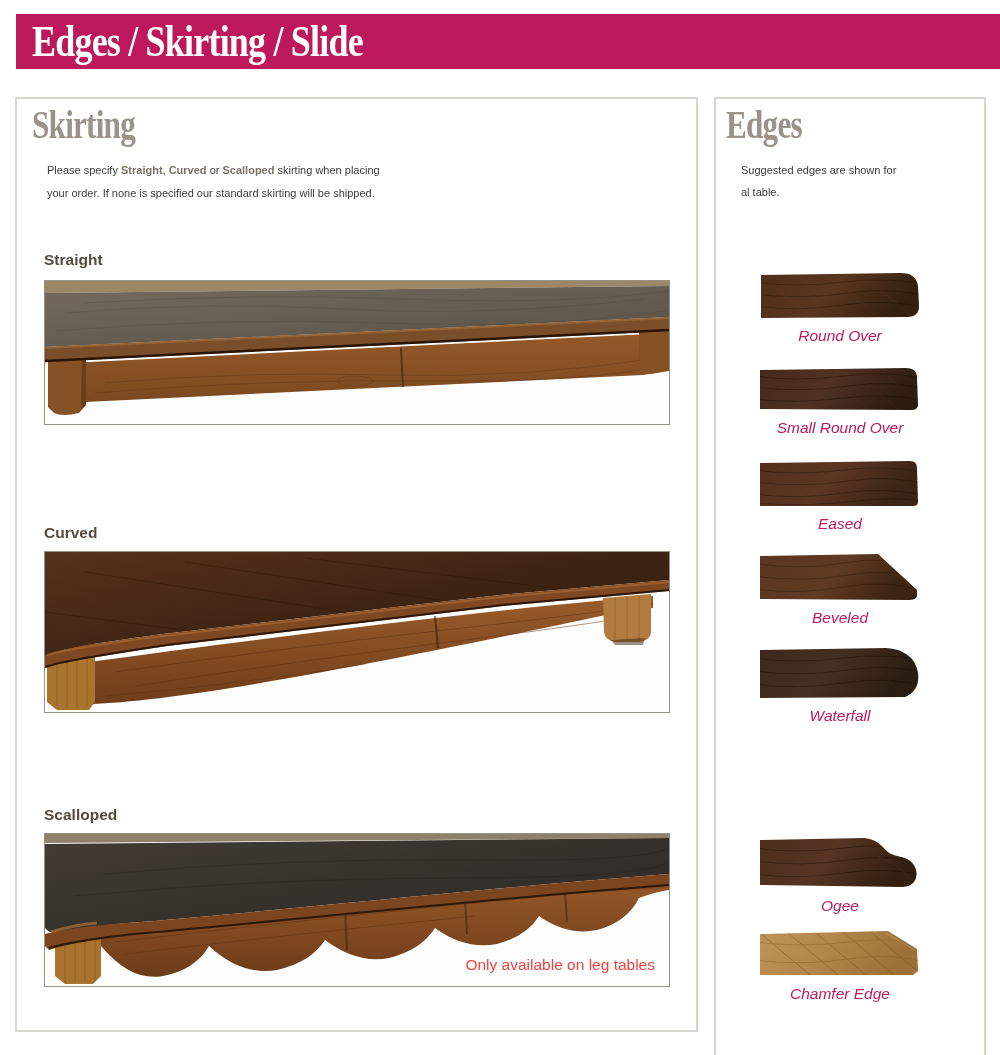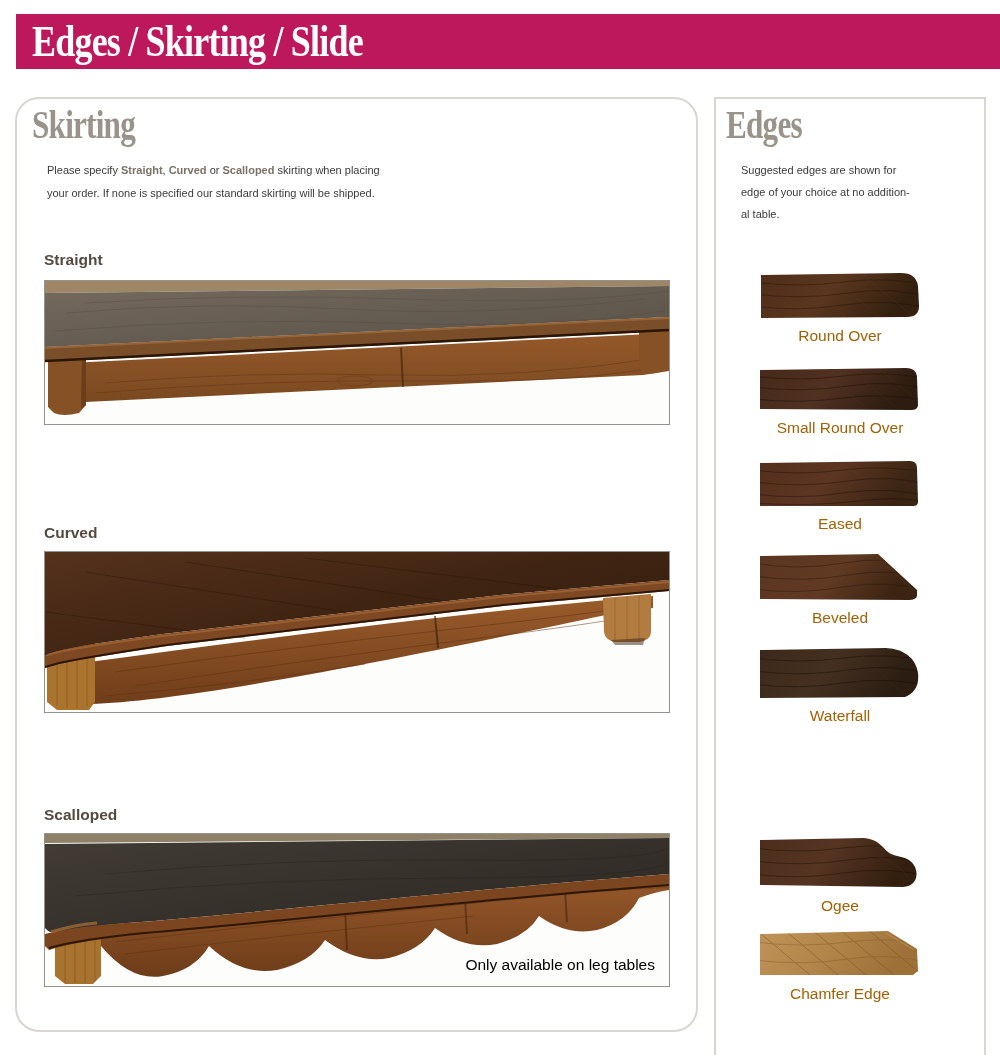--- a/index.html
+++ b/index.html
@@ -5,39 +5,39 @@
   html,body{margin:0;padding:0;background:#ffffff;}
   body{font-family:"Liberation Sans", sans-serif;color:#3b3b3b;}
   .page{position:relative;width:1000px;height:1055px;background:#ffffff;overflow:hidden;}
 
   .header-bar{position:absolute;left:16px;top:14px;width:984px;height:55px;background:#be185d;}
   .header-title{display:inline-block;transform:scaleX(0.8);transform-origin:left center;
     font-family:"Liberation Serif", serif;font-weight:bold;font-size:45px;line-height:55px;
     color:#ffffff;padding-left:20px;letter-spacing:-1px;white-space:nowrap;}
 
   .panel{position:absolute;background:#ffffff;border:2px solid #d7d7cf;box-sizing:border-box;}
-  .panel-left{left:15px;top:97px;width:683px;height:935px;border-radius:24px;}
+  .panel-left{left:15px;top:97px;width:683px;height:935px;}
   .panel-right{left:714px;top:97px;width:272px;height:1049px;}
 
   .display-heading{position:absolute;display:inline-block;transform:scaleX(0.78);transform-origin:left top;
     font-family:"Liberation Serif", serif;font-weight:bold;font-size:40px;color:#9a938a;
     letter-spacing:-1px;white-space:nowrap;}
 
   .intro{position:absolute;font-size:11px;line-height:23px;color:#3b3b3b;margin-left:14px;}
   .intro b{color:#7b7265;}
   .intro-right{line-height:22px;}
 
   .section-label{position:absolute;font-size:15.5px;font-weight:bold;color:#554a3e;}
   .photo-frame{position:absolute;border:1px solid #93938b;background:#ffffff;}
   .photo-frame svg{display:block;}
-  .photo-note{position:absolute;right:14px;bottom:12px;font-size:15.5px;color:#000000;}
+  .photo-note{position:absolute;right:14px;bottom:12px;font-size:15.5px;color:#ef4444;}
 
   .edge-item{position:absolute;left:16px;width:216px;text-align:center;}
   .edge-item svg{display:block;margin:0 auto;}
-  .edge-label{margin-top:7px;font-size:15.5px;color:#a16207;}
+  .edge-label{margin-top:7px;font-size:15.5px;color:#be185d;font-style:italic;}
 </style>
 </head>
 <body>
 
 <div class="page">
 
   <div class="header-bar">
     <span class="header-title">Edges / Skirting / Slide</span>
   </div>
 
@@ -179,21 +179,20 @@
       </svg>
       <div class="photo-note">Only available on leg tables</div>
     </div>
   </div>
 
   <div class="panel panel-right">
     <span class="display-heading" style="left:10px;top:2px;">Edges</span>
 
     <div class="intro intro-right" style="left:11px;top:60px;width:250px;">
       <div>Suggested edges are shown for</div>
-      <div>edge of your choice at no addition-</div>
       <div>al table.</div>
     </div>
 
     <div class="edge-item" style="top:173px;">
       <svg width="164" height="48" viewBox="0 0 164 48">
         <defs>
           <linearGradient id="eg1" x1="0" y1="0" x2="1" y2="0.25">
             <stop offset="0" stop-color="#4e2e1a"></stop>
               <stop offset="0.5" stop-color="#5a361f"></stop>
               <stop offset="1" stop-color="#33200f"></stop>

